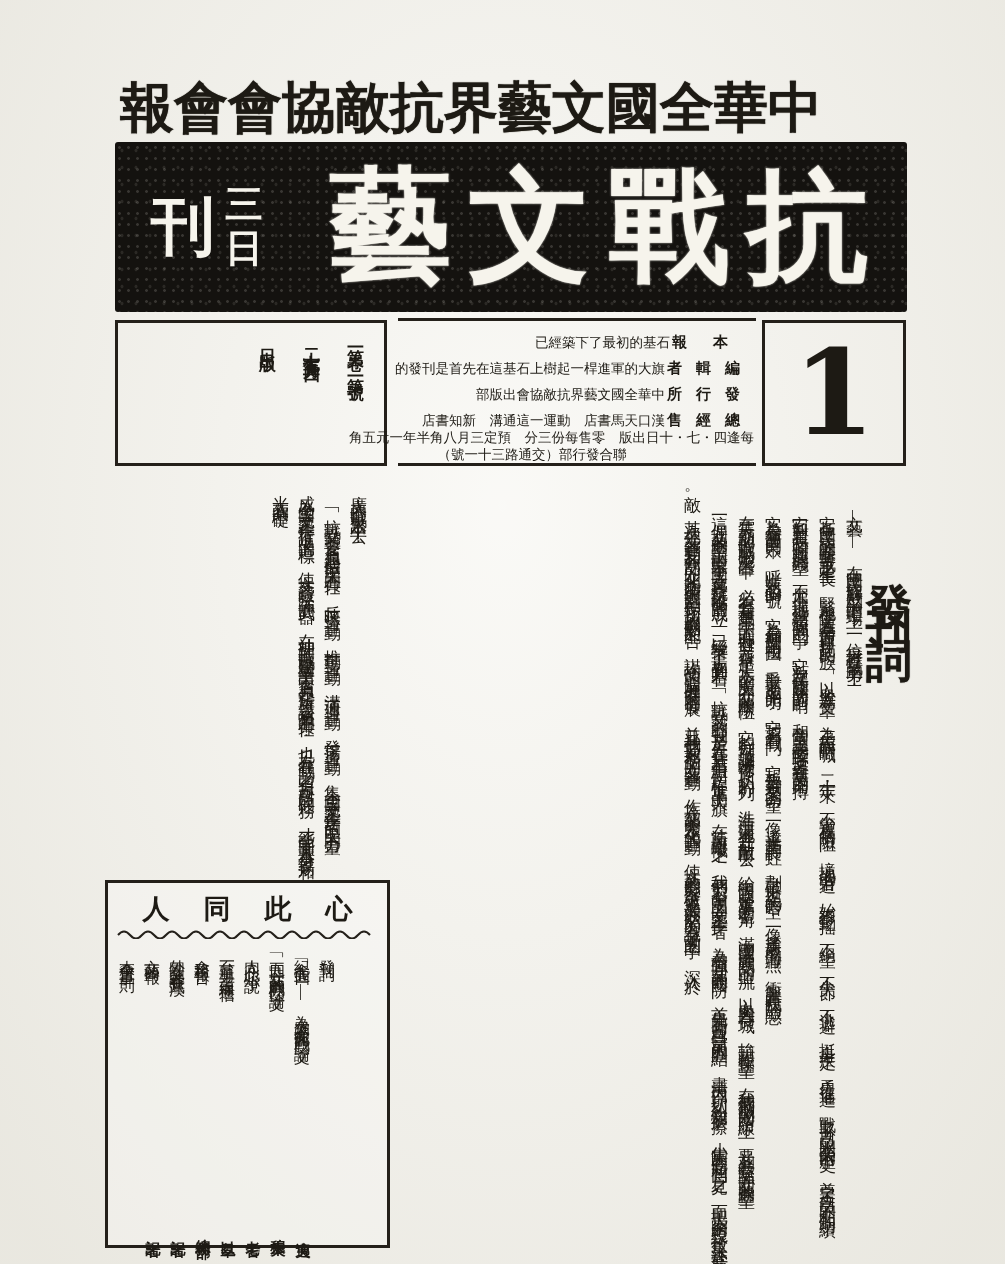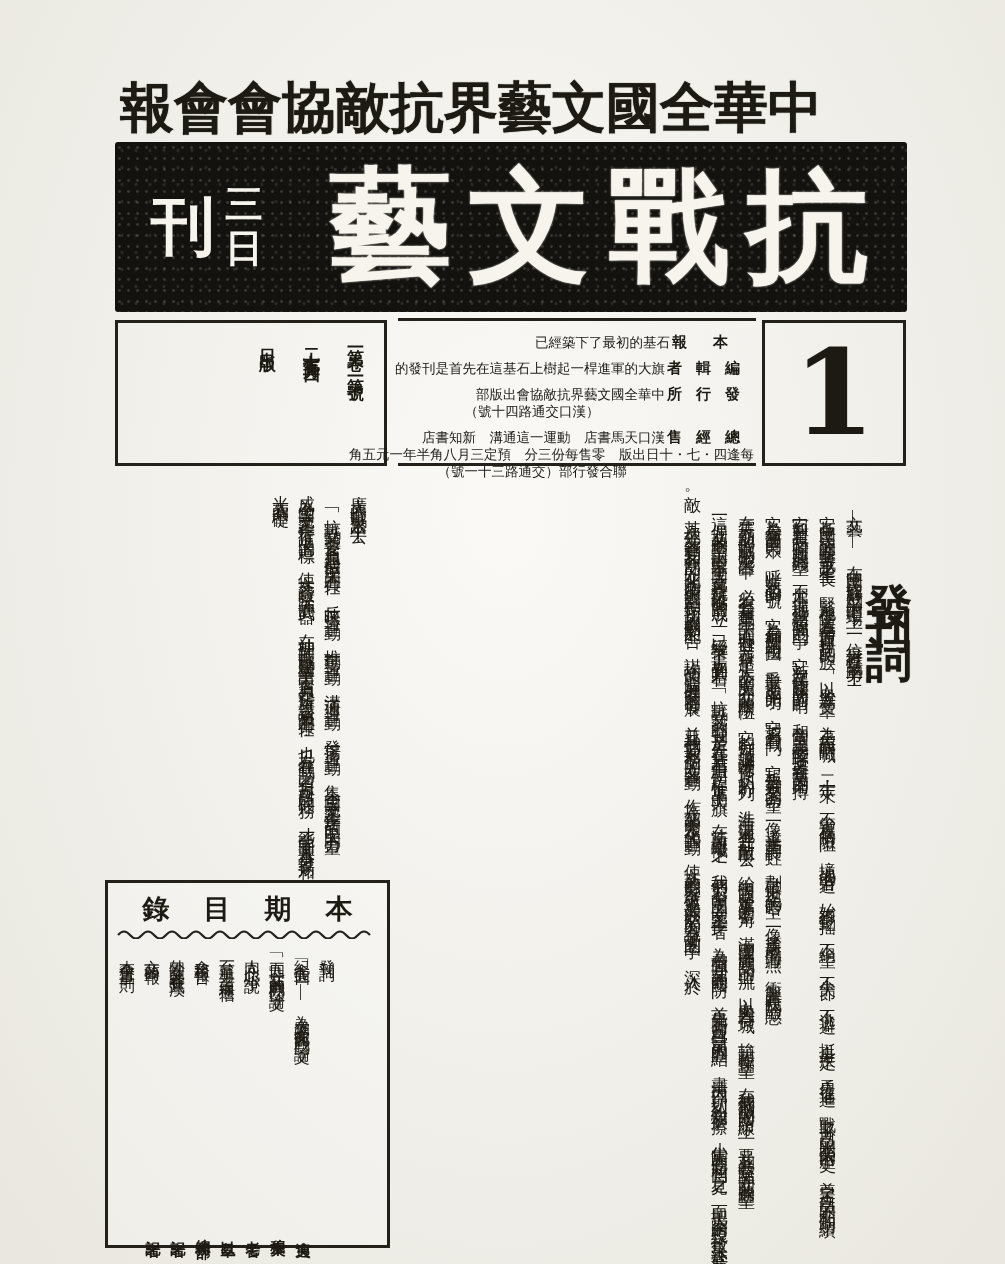--- a/index.html
+++ b/index.html
@@ -158,23 +158,20 @@
     <span>已經築下了最初的基石</span>
   </div>
   <div class="info-row">
     <span class="info-label">者輯編</span>
     <span>的發刊是首先在這基石上樹起一桿進軍的大旗</span>
   </div>
   <div class="info-row">
     <span class="info-label">所行發</span>
     <span>部版出會協敵抗界藝文國全華中</span>
   </div>
-  <div class="info-row center">
-    <span>（號十四路通交口漢）</span>
-  </div>
   <div class="info-row">
     <span class="info-label">售經總</span>
     <span>店書知新　溝通這一運動　店書馬天口漢</span>
   </div>
   <div class="info-row">
     <span>角五元一年半角八月三定預　分三份每售零　版出日十・七・四逢每</span>
   </div>
   <div class="info-row center">
     <span>（號一十三路通交）部行發合聯</span>
   </div>
@@ -197,21 +194,21 @@
     <p class="bp">這一個文藝的堡壘由於中華全國文藝界抗敵協會的成立，已經築下了最初的基石，「抗戰文藝」的發刊是首先在這基石上樹起一桿進軍的大旗，在這面旗幟之下，我們號召全中國的文藝工作者，為着強固文藝的國防，首先鞏固起自己當前的團結，肅清內部一切糾紛和磨擦，小集團觀念和門戶之見，而把大家的視線一致集注於當前的民族大敵。其次把文藝運動和各部門的文化的藝術的活動作密切的機動的配合，謀均衡的普遍的健全的發展。並且我們要把整個的文藝運動，作為文藝的大眾化的運動，使文藝的影響突破過去的狹窄的智識分子的圈子，深入於</p>
   </div>
 
   <div class="left-col">
     <div class="block-left vtext">
       <p>廣大的抗戰大眾中去！</p>
       <p class="bp">「抗戰文藝」要肩負起這個巨大的責任，反映這一運動，推動這一運動，溝通這一運動，發揚這一運動，集合全國文藝工作者的巨大的力量，成為全國文藝工作行進中的道標，使文藝這一堅強的武器，在神聖的抗戰建國事業中肩負起它所應該肩負的責任！也只有在戰鬥之中負起自己的任務，才能鞏固其本身發揚和光大的基礎！</p>
     </div>
 
     <div class="toc-box">
-      <div class="toc-header">錄目期本</div>
+      <div class="toc-header">人同此心</div>
       <svg class="toc-wave" viewBox="0 0 262 10" preserveAspectRatio="none">
         <path d="M1 6 q 6 -7 12 0 t 12 0 t 12 0 t 12 0 t 12 0 t 12 0 t 12 0 t 12 0 t 12 0 t 12 0 t 12 0 t 12 0 t 12 0 t 12 0 t 12 0 t 12 0 t 12 0 t 12 0 t 12 0 t 12 0 t 12 0" fill="none" stroke="#24201a" stroke-width="2"></path>
       </svg>
       <div class="toc-entries">
         <div class="toc-entry">
           <span>發刊詞</span>
           <span class="toc-author"></span>
         </div>
         <div class="toc-entry">
           <span>紀念「五四」——為大眾的文化而戰鬥（論文）</span>

